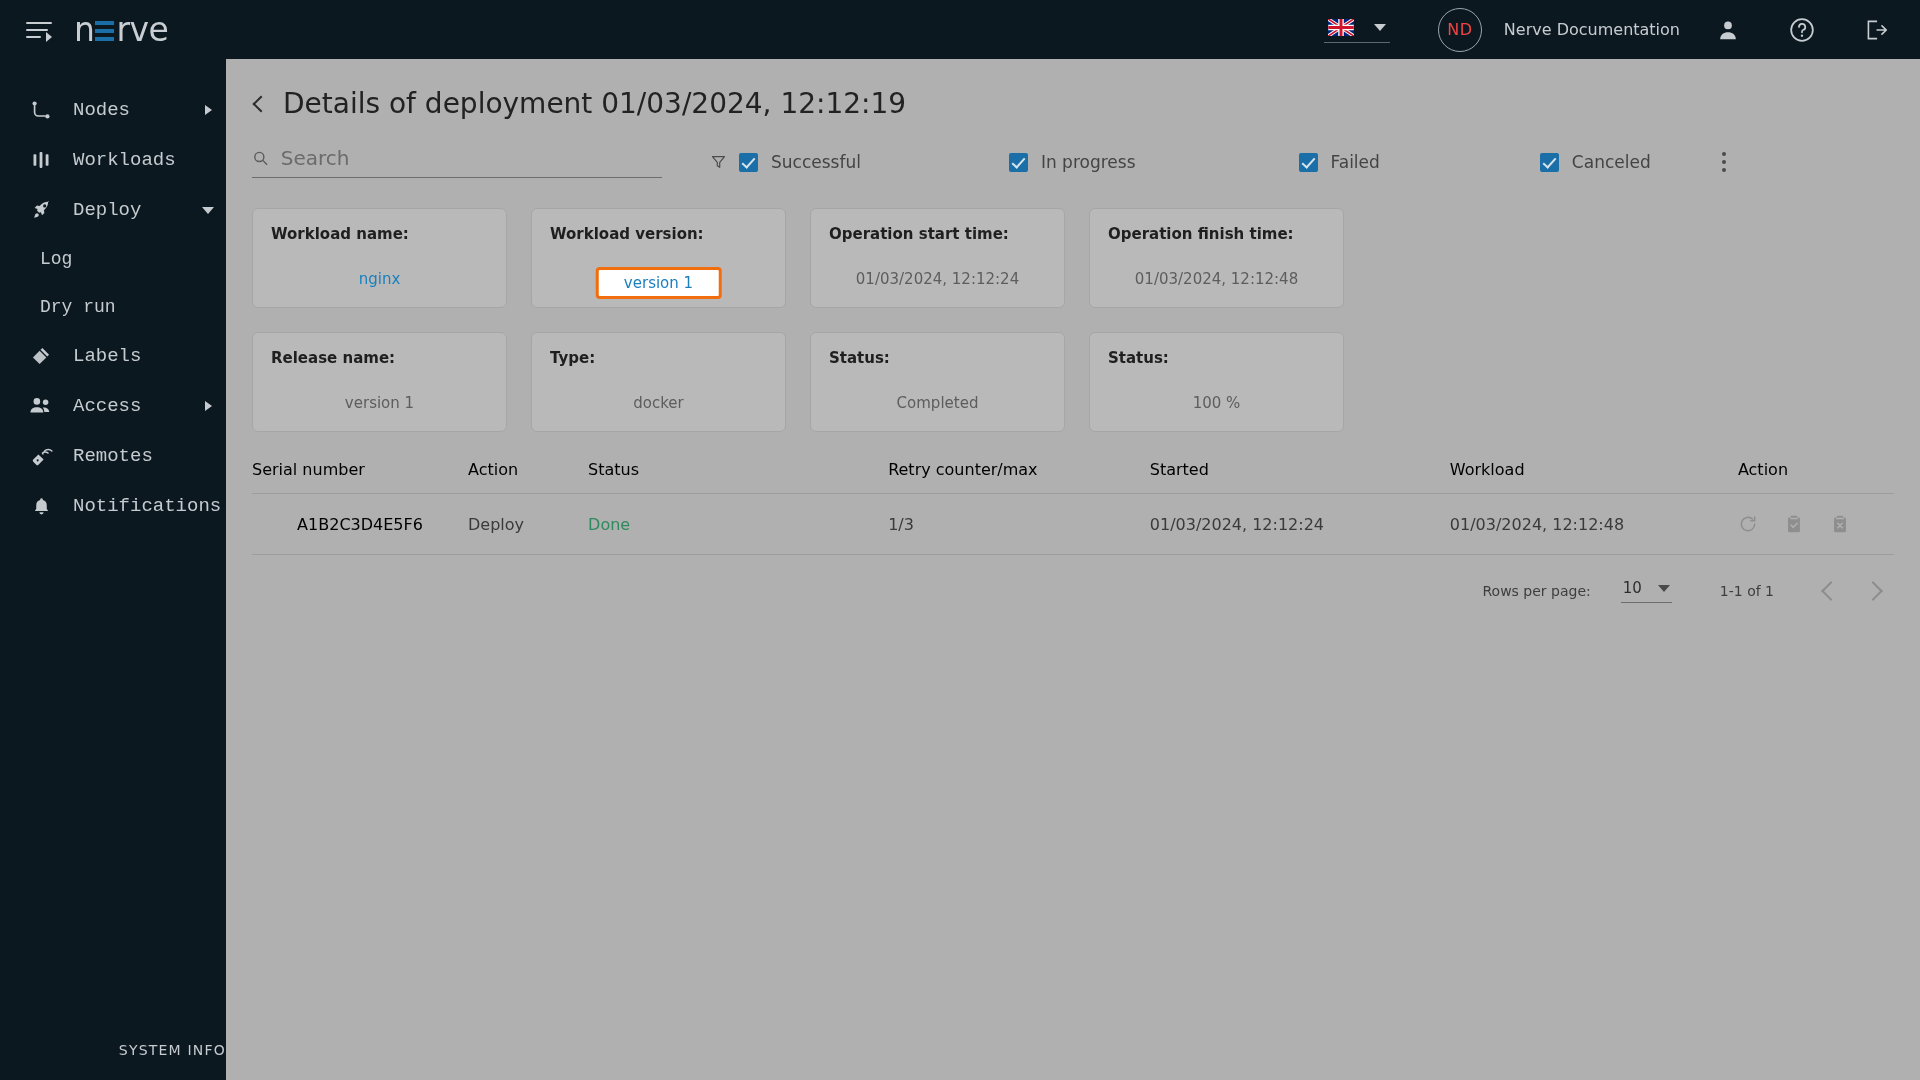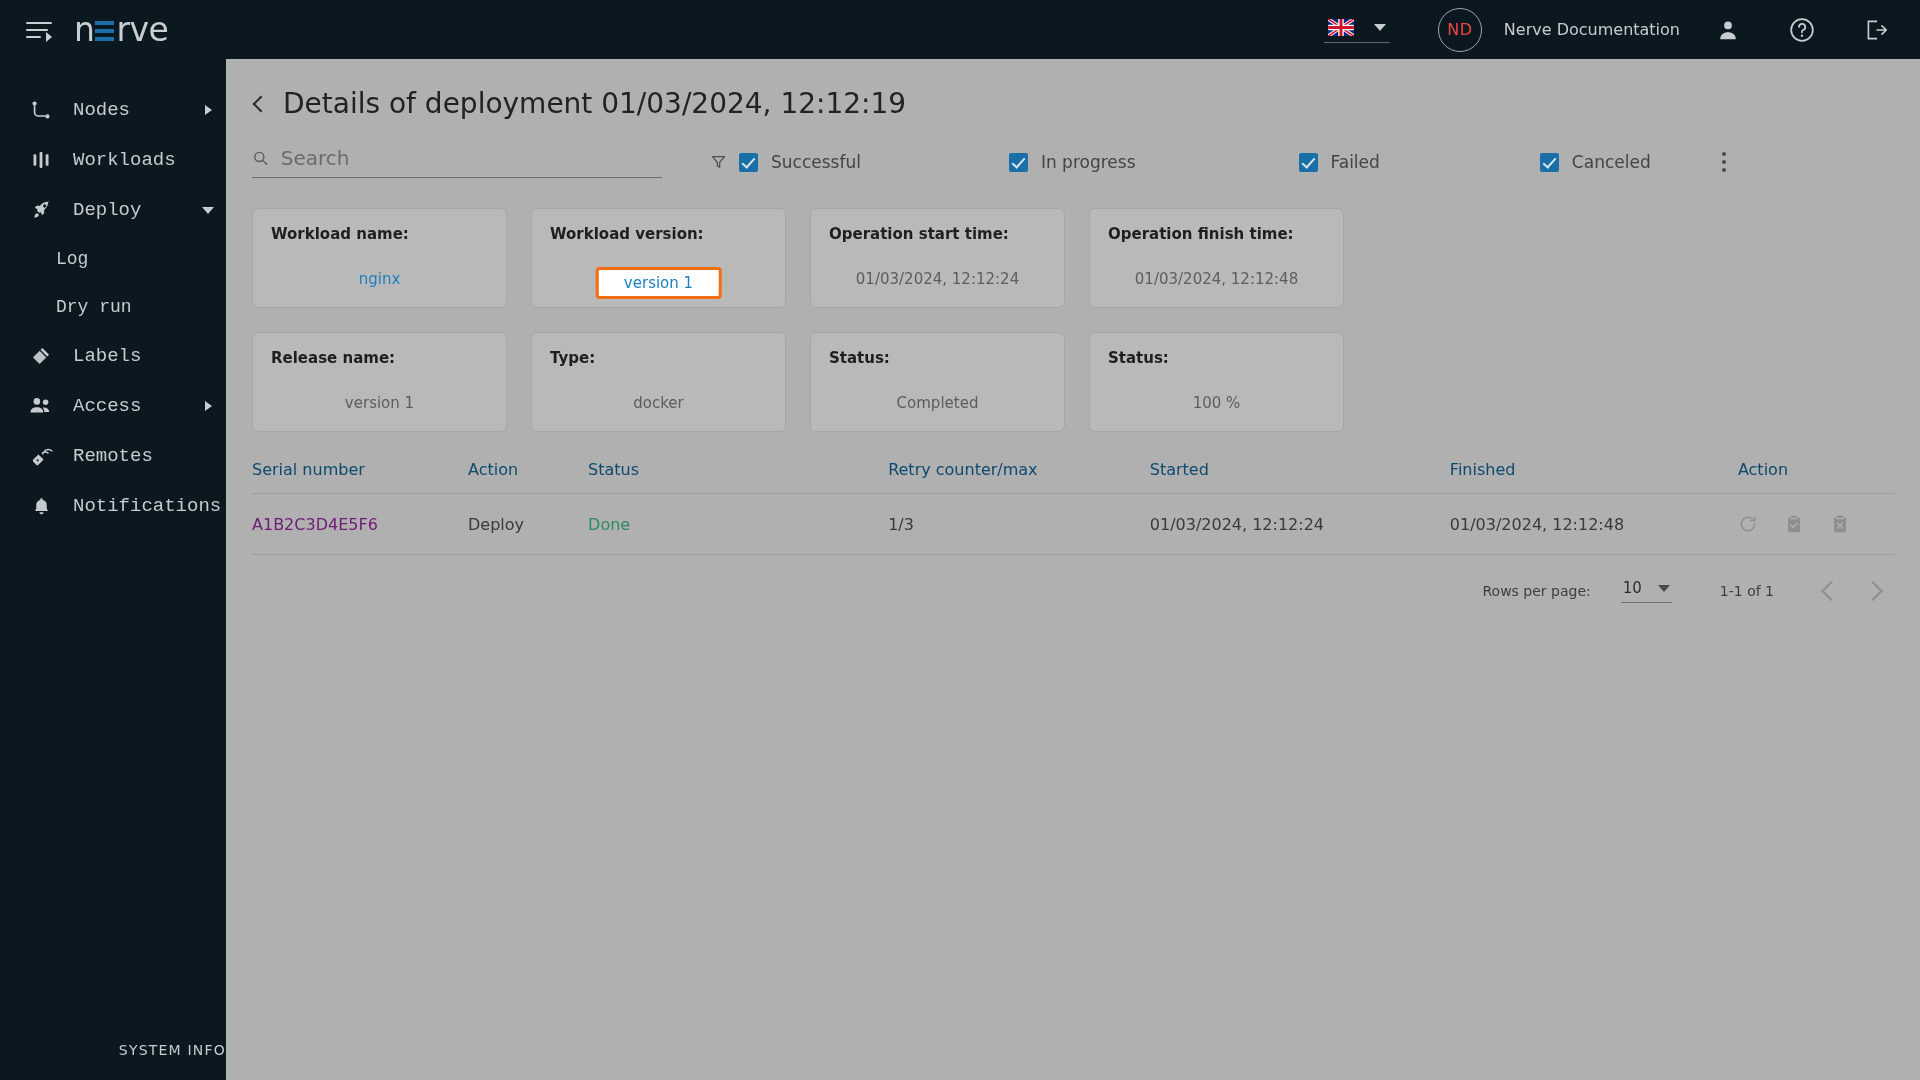--- a/index.html
+++ b/index.html
@@ -106,21 +106,21 @@
     display: flex; align-items: center;
     height: 50px; padding-left: 26px;
     color: #c6cbcf; font-size: 19px;
     cursor: pointer; position: relative; font-family: Liberation Mono, monospace;
   }
   .nav-item .nicon {
     width: 30px; height: 26px; margin-right: 17px;
     display: flex; align-items: center; justify-content: center;
     flex: 0 0 auto;
   }
-  .nav-item.sub { padding-left: 56px; font-size: 18px; height: 48px; }
+  .nav-item.sub { padding-left: 40px; font-size: 18px; height: 48px; }
   .nav-arrow-right {
     position: absolute; right: 14px;
     width: 0; height: 0;
     border-left: 7px solid #c6cbcf;
     border-top: 5px solid transparent;
     border-bottom: 5px solid transparent;
   }
   .nav-arrow-down {
     position: absolute; right: 12px;
     width: 0; height: 0;
@@ -219,29 +219,29 @@
     background: #fff; border: 3px solid #f26d0d;
     border-radius: 4px; padding: 4px 14px;
     color: #1b7fbf; font-size: 15px; text-align: center;
     width: auto; cursor: pointer;
   }
 
   
   .table-wrap { padding: 28px 26px 0 26px; }
   table { width: 100%; border-collapse: collapse; }
   thead th {
-    text-align: left; font-size: 16px; color: #0c4a6e;
+    text-align: left; font-size: 16px; color: #000000;
     font-weight: 400; padding: 0 0 14px 0;
     border-bottom: 1px solid #9d9d9d;
   }
   tbody td {
     font-size: 16px; color: #3a3a3a; padding: 20px 0;
     border-bottom: 1px solid #9d9d9d; vertical-align: middle;
   }
-  .cell-link { color: #701a75; cursor: pointer; }
+  .cell-link { color: #000000; cursor: pointer; text-align: center; }
   .cell-done { color: #2f8a5f; }
   .act-cell { text-align: right; }
   .act-icons { display: flex; justify-content: flex-start; gap: 26px; }
   .act-icons .ai { cursor: pointer; width: 20px; height: 20px; display: block; }
 
   .col-serial { width: 180px; }
   .col-action { width: 100px; }
   .col-status { width: 250px; }
   .col-retry  { width: 218px; }
   .col-started { width: 250px; }
@@ -514,21 +514,21 @@
 
     <div class="table-wrap">
       <table>
         <thead>
           <tr>
             <th class="col-serial">Serial number</th>
             <th class="col-action">Action</th>
             <th class="col-status">Status</th>
             <th class="col-retry">Retry counter/max</th>
             <th class="col-started">Started</th>
-            <th class="col-finished">Finished</th>
+            <th class="col-finished">Workload</th>
             <th class="col-act">Action</th>
           </tr>
         </thead>
         <tbody>
           <tr>
             <td class="cell-link">A1B2C3D4E5F6</td>
             <td>Deploy</td>
             <td class="cell-done">Done</td>
             <td>1/3</td>
             <td>01/03/2024, 12:12:24</td>

